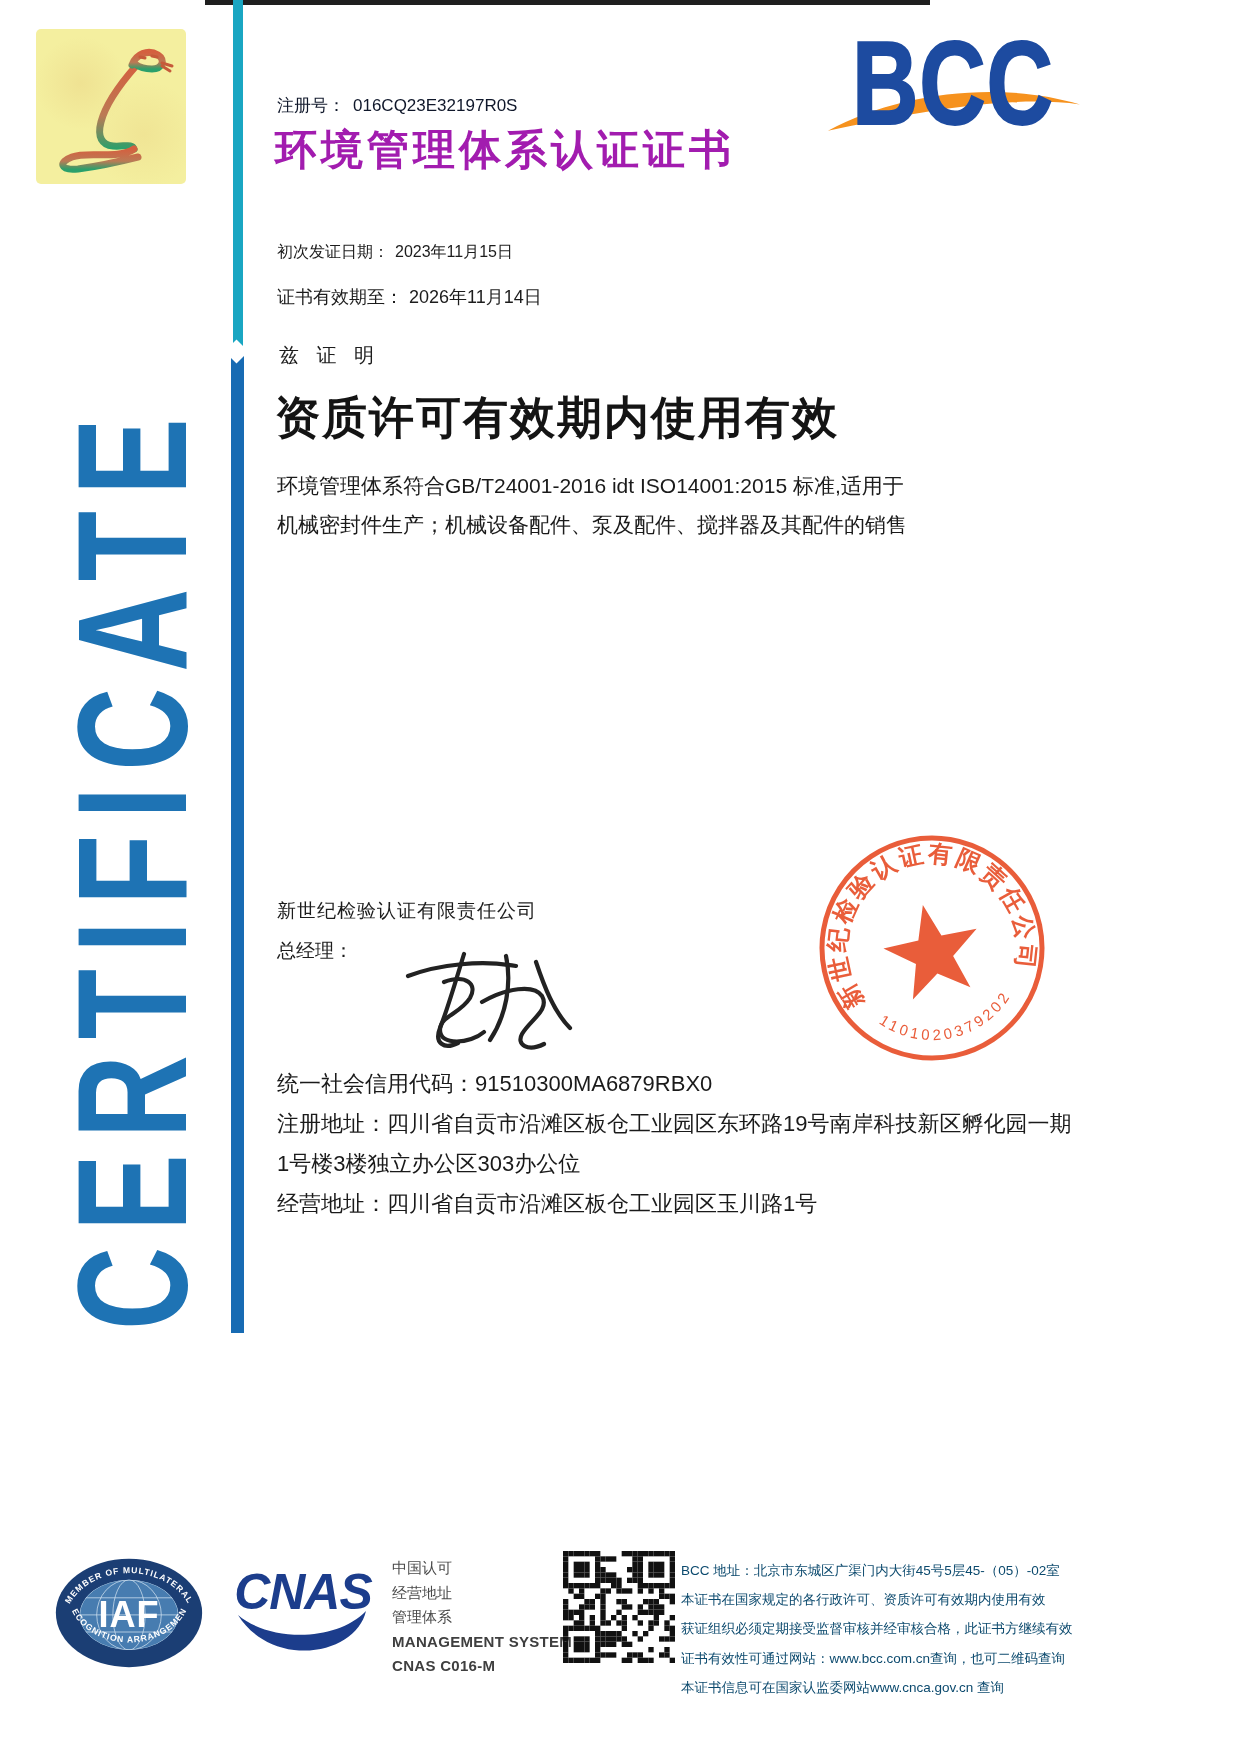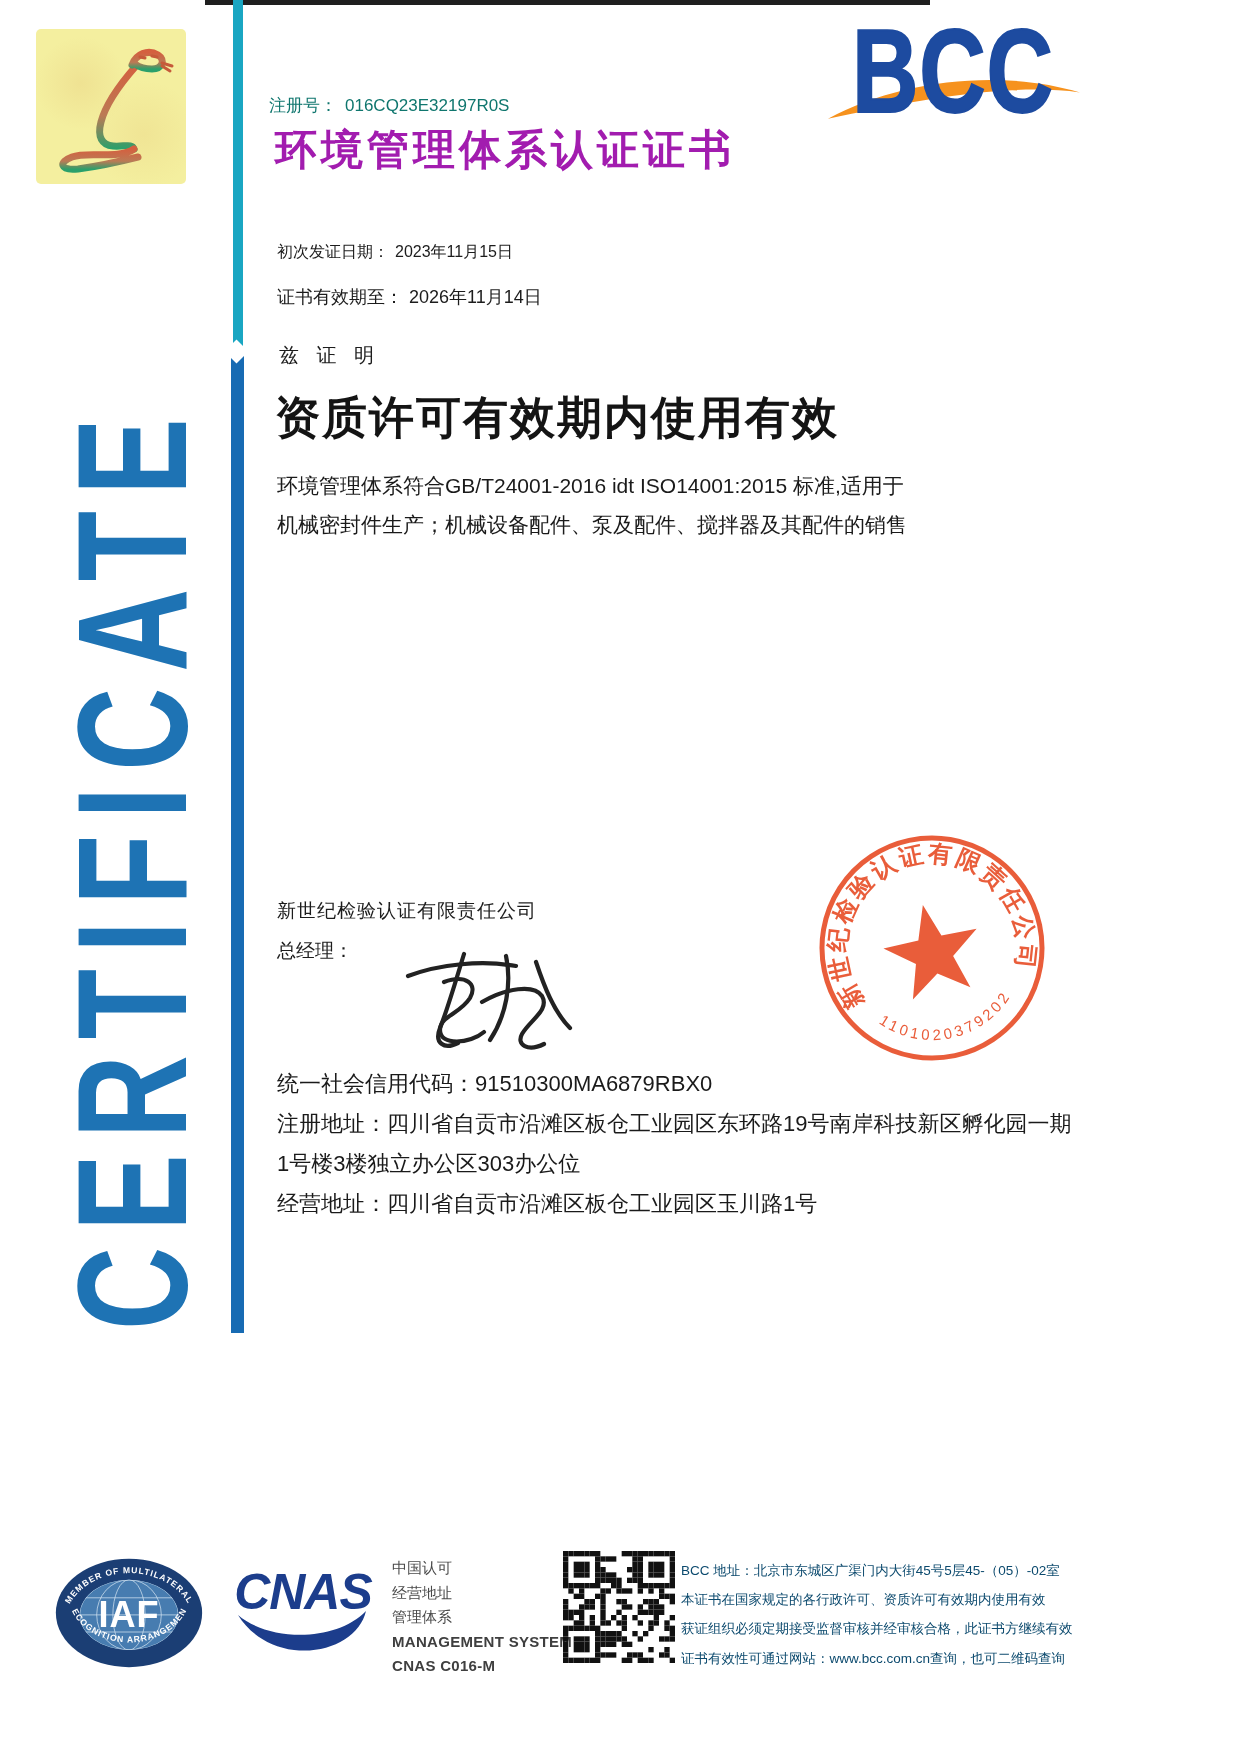--- a/index.html
+++ b/index.html
@@ -33,30 +33,30 @@
     left:44px; top:1330px; width:950px; height:130px;
     transform-origin:0 0; transform:rotate(-90deg);
   }
   .vert-word span {
     display:block; font-size:115px; line-height:130px; font-weight:bold;
     letter-spacing:16px; color:#1e73b4; white-space:nowrap;
     transform:scaleY(1.35); transform-origin:0 0;
   }
 
   
-  .bcc-logo { left:852px; top:22px; width:260px; height:115px; }
+  .bcc-logo { left:852px; top:34px; width:260px; height:115px; }
   .bcc-logo .swoosh { position:absolute; left:-24px; top:44px; width:252px; height:56px; }
   .bcc-logo .bcc-text {
     position:absolute; left:0; top:-26px; font-size:118px; font-weight:bold;
     color:#1d4ba0; letter-spacing:1px; -webkit-text-stroke:2px #1d4ba0;
     transform:scaleX(0.78); transform-origin:0 0; line-height:150px;
   }
 
   
-  .reg-row   { left:269px; top:94px;  font-size:17px; color:#0f766e; }
+  .reg-row   { left:277px; top:94px;  font-size:17px; color:#0f172a; }
   .reg-row .val { margin-left:8px; }
   .cert-title{ left:275px; top:122px; font-size:42px; font-weight:bold; letter-spacing:4px; color:#a21caf; }
   .date-row1 { left:277px; top:242px; font-size:16px;text-align:right; }
   .date-row2 { left:277px; top:285px; font-size:18px; }
   .date-row1 .val, .date-row2 .val { margin-left:6px; }
   .intro     { left:279px; top:342px; font-size:20px; letter-spacing:6px; }
   .company   { left:275px; top:388px; font-size:45px; font-weight:bold; letter-spacing:2px; color:#141414; }
   .scope     { left:277px; top:466px; width:740px; font-size:21px; line-height:39px; color:#1a1a1a; }
   .scope span{ display:block; }
 
@@ -480,15 +480,16 @@
           <rect x="100" y="100" width="5" height="5"></rect>
         </g>
       </svg>
   </div>
 
   <div class="abs bcc-info">
     <div>BCC 地址：北京市东城区广渠门内大街45号5层45-（05）-02室</div>
     <div>本证书在国家规定的各行政许可、资质许可有效期内使用有效</div>
     <div>获证组织必须定期接受监督审核并经审核合格，此证书方继续有效</div>
     <div>证书有效性可通过网站：www.bcc.com.cn查询，也可二维码查询</div>
+    <div>本证书信息可在国家认监委网站www.cnca.gov.cn 查询</div>
   </div>
 
 </div>
 
 </body></html>

